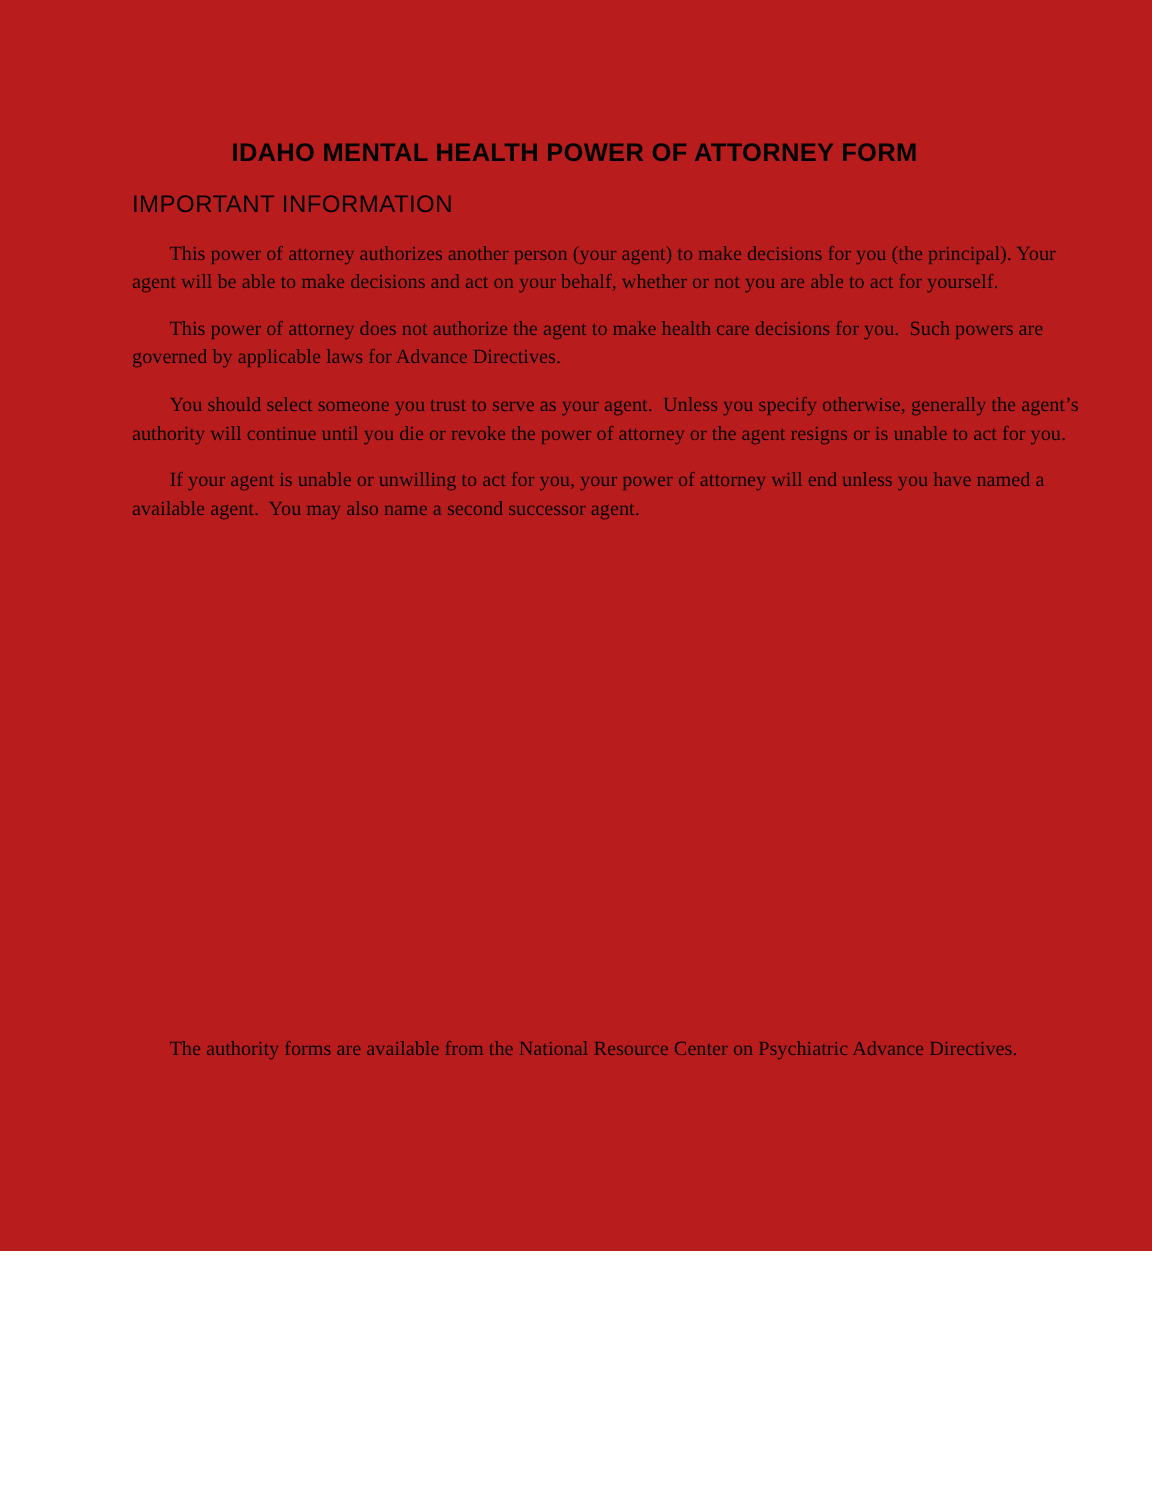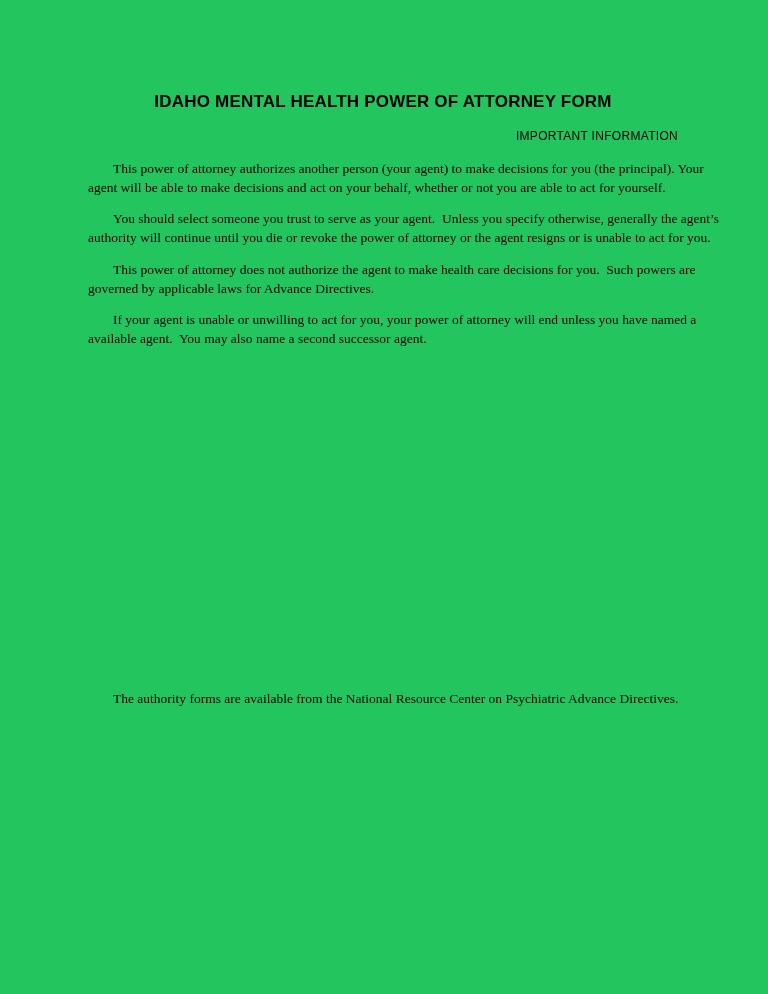--- a/index.html
+++ b/index.html
@@ -2,41 +2,41 @@
 <html><head>
 <meta charset="utf-8">
 <style>
   html, body {
     margin: 0;
     padding: 0;
     background: #ffffff;
   }
   .page {
     width: 768px;
-    height: 994px;
-    background: #22c55e;
+    height: 834px;
+    background: #b91c1c;
     position: relative;
     overflow: hidden;
     color: #000000;
   }
   .doc-title {
     font-family: "Liberation Sans", sans-serif;
     font-weight: bold;
     font-size: 17px;
     line-height: 20px;
     text-align: center;
     letter-spacing: 0.2px;
     margin: 92px 90px 0 88px;
   }
   .doc-subtitle {
     font-family: "Liberation Sans", sans-serif;
     font-weight: normal;
-    font-size: 12px;
+    font-size: 16px;
     line-height: 19px;
-    text-align: right;
+    text-align: left;
     letter-spacing: 0.3px;
     margin: 15px 90px 0 88px;
   }
   .body-text {
     margin: 0 44px 0 88px;
   }
   .para {
     font-family: "Liberation Serif", serif;
     font-size: 13.5px;
     line-height: 18.7px;
@@ -52,18 +52,18 @@
   }
 </style>
 </head>
 <body>
 
 <div class="page">
   <div class="doc-title">IDAHO MENTAL HEALTH POWER OF ATTORNEY FORM</div>
   <div class="doc-subtitle">IMPORTANT INFORMATION</div>
   <div class="body-text">
     <p class="para first">This power of attorney authorizes another person (your agent) to make decisions for you (the principal). Your agent will be able to make decisions and act on your behalf, whether or not you are able to act for yourself.</p>
+    <p class="para">This power of attorney does not authorize the agent to make health care decisions for you.  Such powers are governed by applicable laws for Advance Directives.</p>
     <p class="para">You should select someone you trust to serve as your agent.  Unless you specify otherwise, generally the agent’s authority will continue until you die or revoke the power of attorney or the agent resigns or is unable to act for you.</p>
-    <p class="para">This power of attorney does not authorize the agent to make health care decisions for you.  Such powers are governed by applicable laws for Advance Directives.</p>
     <p class="para">If your agent is unable or unwilling to act for you, your power of attorney will end unless you have named a available agent.  You may also name a second successor agent.</p>
     <p class="para footer">The authority forms are available from the National Resource Center on Psychiatric Advance Directives.</p>
   </div>
 </div>
 
 </body></html>

